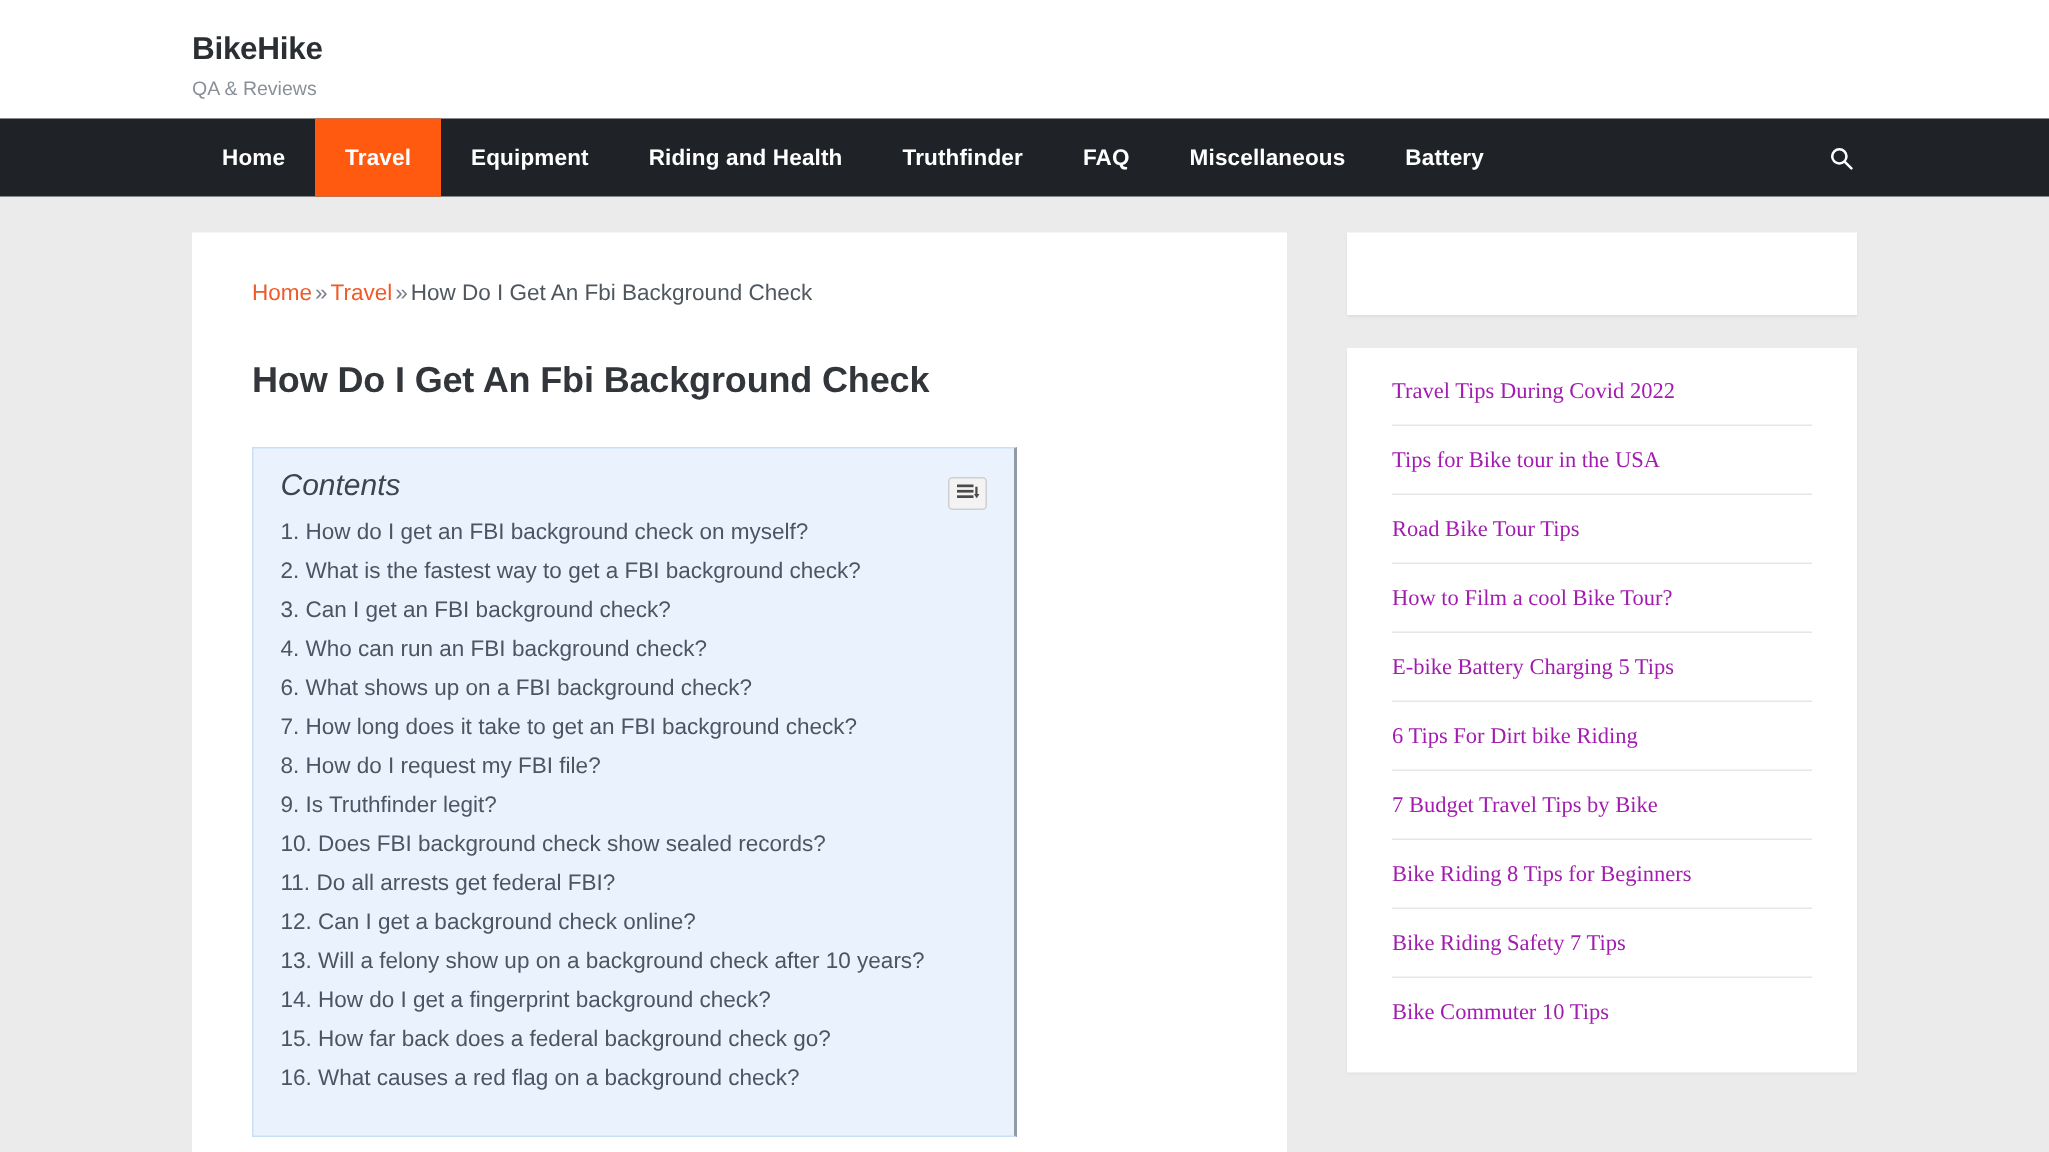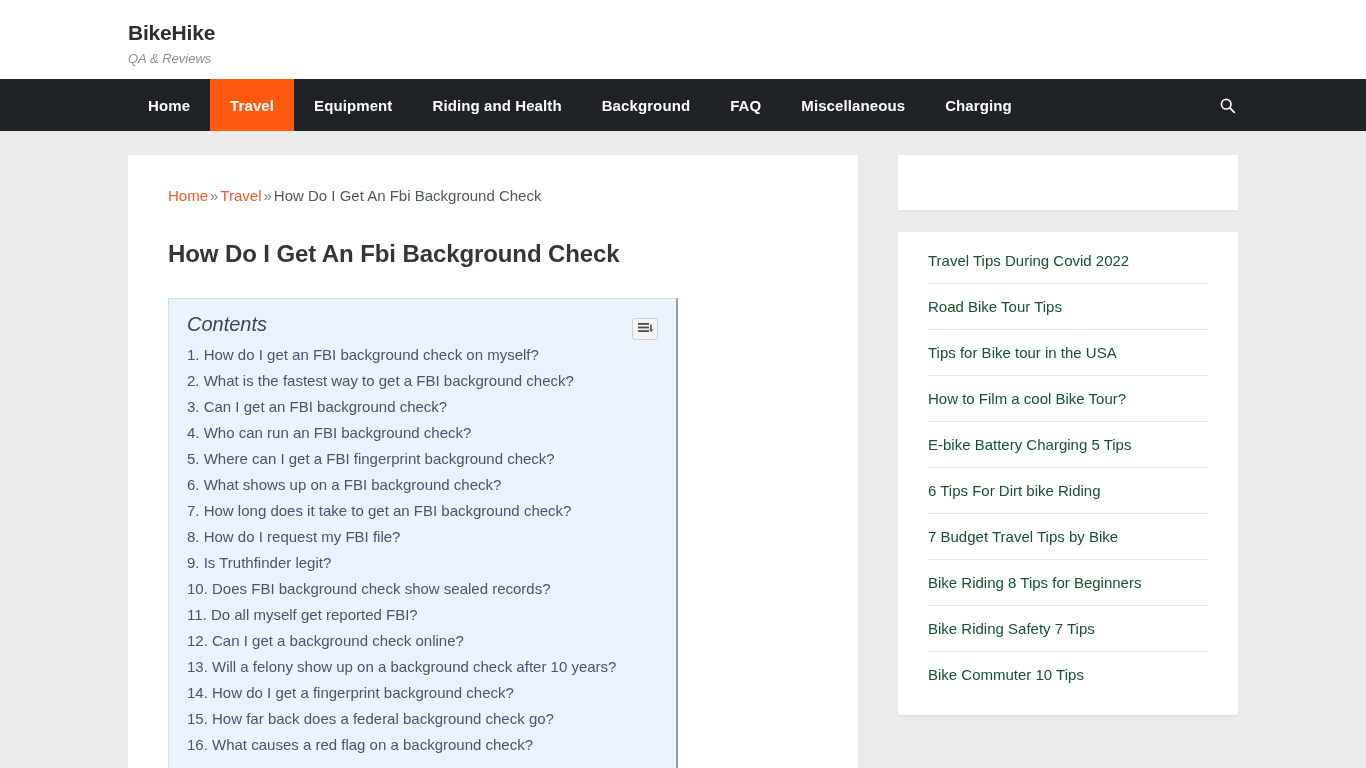--- a/index.html
+++ b/index.html
@@ -23,21 +23,20 @@
     color: #2b2f33;
     letter-spacing: -0.2px;
     line-height: 1.2;
     margin: 0;
   }
   .site-tagline {
     font-size: 13px;
     color: #8a9098;
     margin-top: 6px;
     line-height: 1.2;
-    font-style: italic;
   }
 
   
   .main-nav {
     background: #1f2328;
     height: 52px;
     display: flex;
     align-items: stretch;
     position: relative;
   }
@@ -185,44 +184,45 @@
     padding: 0;
   }
   .widget-links li {
     border-bottom: 1px solid #e6e6e6;
   }
   .widget-links li:last-child { border-bottom: none; }
   .widget-links a {
     display: block;
     padding: 14px 0 13px 0;
     font-size: 15px;
-    color: #14532d;
+    color: #a21caf;
     text-decoration: none;
     cursor: pointer;
     line-height: 1.2;
+    font-family: Liberation Serif, serif;
   }
 </style>
 </head>
 <body>
 
 <header class="site-header">
   <div class="site-title">BikeHike</div>
   <div class="site-tagline">QA &amp; Reviews</div>
 </header>
 
 <nav class="main-nav">
   <ul class="nav-list">
       <li class="nav-item">Home</li>
       <li class="nav-item active">Travel</li>
       <li class="nav-item">Equipment</li>
       <li class="nav-item">Riding and Health</li>
-      <li class="nav-item">Background</li>
+      <li class="nav-item">Truthfinder</li>
       <li class="nav-item">FAQ</li>
       <li class="nav-item">Miscellaneous</li>
-      <li class="nav-item">Charging</li>
+      <li class="nav-item">Battery</li>
     </ul>
   <div class="nav-search">
     <svg class="search-glyph" viewBox="0 0 20 20" fill="none" stroke="#ffffff" stroke-width="2">
       <circle cx="8.5" cy="8.5" r="5.6"></circle>
       <line x1="12.8" y1="12.8" x2="18" y2="18" stroke-linecap="round"></line>
     </svg>
   </div>
 </nav>
 
 <div class="page-wrap">
@@ -246,49 +246,48 @@
             <rect x="12.2" y="2.5" width="1.5" height="5" fill="#4a4a4a"></rect>
             <path d="M11.3 7.3 L15 7.3 L13.15 10.2 Z" fill="#4a4a4a"></path>
           </svg>
         </div>
       </div>
       <ul class="toc-list">
           <li><span class="toc-num">1.</span> <span>How do I get an FBI background check on myself?</span></li>
           <li><span class="toc-num">2.</span> <span>What is the fastest way to get a FBI background check?</span></li>
           <li><span class="toc-num">3.</span> <span>Can I get an FBI background check?</span></li>
           <li><span class="toc-num">4.</span> <span>Who can run an FBI background check?</span></li>
-          <li><span class="toc-num">5.</span> <span>Where can I get a FBI fingerprint background check?</span></li>
           <li><span class="toc-num">6.</span> <span>What shows up on a FBI background check?</span></li>
           <li><span class="toc-num">7.</span> <span>How long does it take to get an FBI background check?</span></li>
           <li><span class="toc-num">8.</span> <span>How do I request my FBI file?</span></li>
           <li><span class="toc-num">9.</span> <span>Is Truthfinder legit?</span></li>
           <li><span class="toc-num">10.</span> <span>Does FBI background check show sealed records?</span></li>
-          <li><span class="toc-num">11.</span> <span>Do all myself get reported FBI?</span></li>
+          <li><span class="toc-num">11.</span> <span>Do all arrests get federal FBI?</span></li>
           <li><span class="toc-num">12.</span> <span>Can I get a background check online?</span></li>
           <li><span class="toc-num">13.</span> <span>Will a felony show up on a background check after 10 years?</span></li>
           <li><span class="toc-num">14.</span> <span>How do I get a fingerprint background check?</span></li>
           <li><span class="toc-num">15.</span> <span>How far back does a federal background check go?</span></li>
           <li><span class="toc-num">16.</span> <span>What causes a red flag on a background check?</span></li>
         </ul>
     </section>
 
   </main>
 
   <aside class="sidebar">
     <div class="widget widget-empty"></div>
     <div class="widget widget-links">
       <ul>
           <li>
             <a>Travel Tips During Covid 2022</a>
           </li>
           <li>
+            <a>Tips for Bike tour in the USA</a>
+          </li>
+          <li>
             <a>Road Bike Tour Tips</a>
-          </li>
-          <li>
-            <a>Tips for Bike tour in the USA</a>
           </li>
           <li>
             <a>How to Film a cool Bike Tour?</a>
           </li>
           <li>
             <a>E-bike Battery Charging 5 Tips</a>
           </li>
           <li>
             <a>6 Tips For Dirt bike Riding</a>
           </li>

